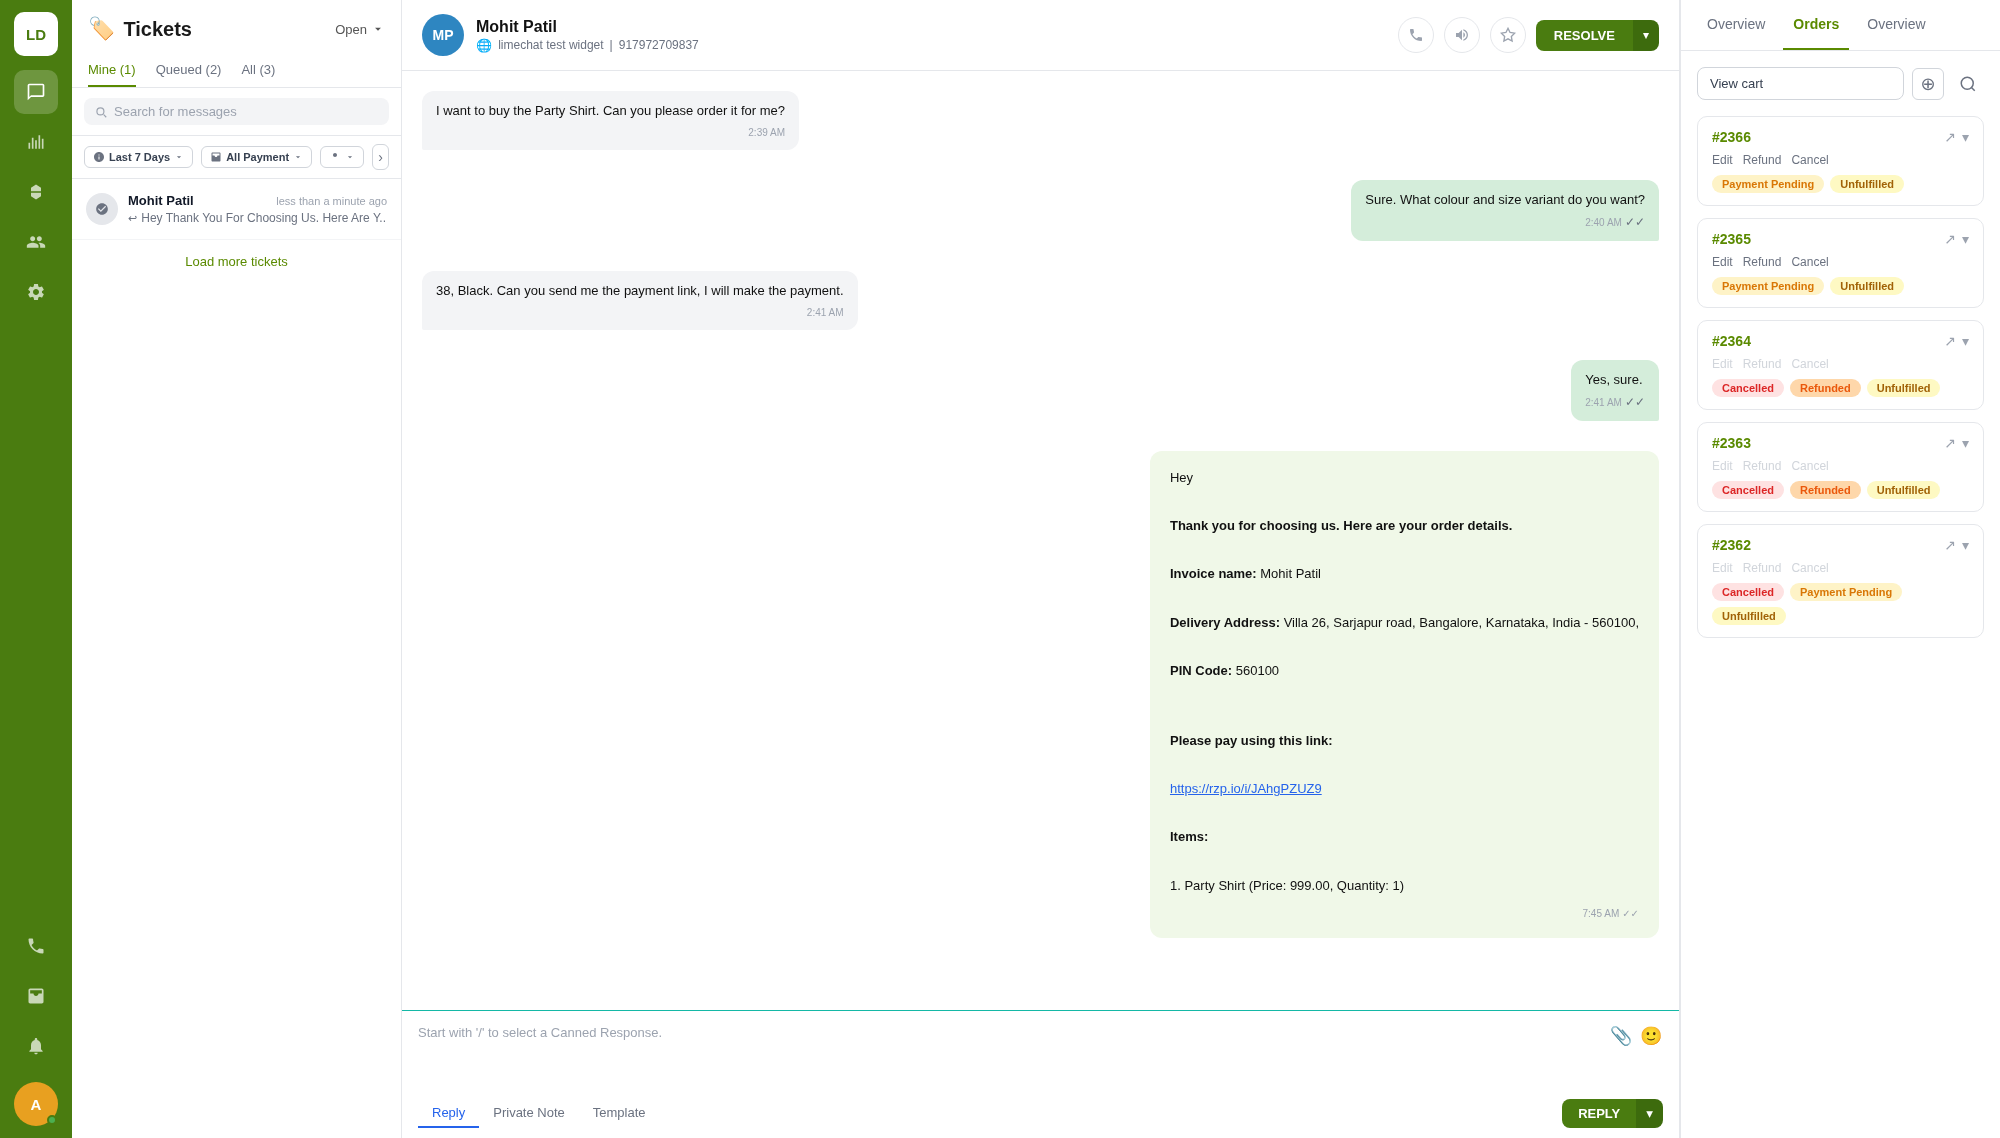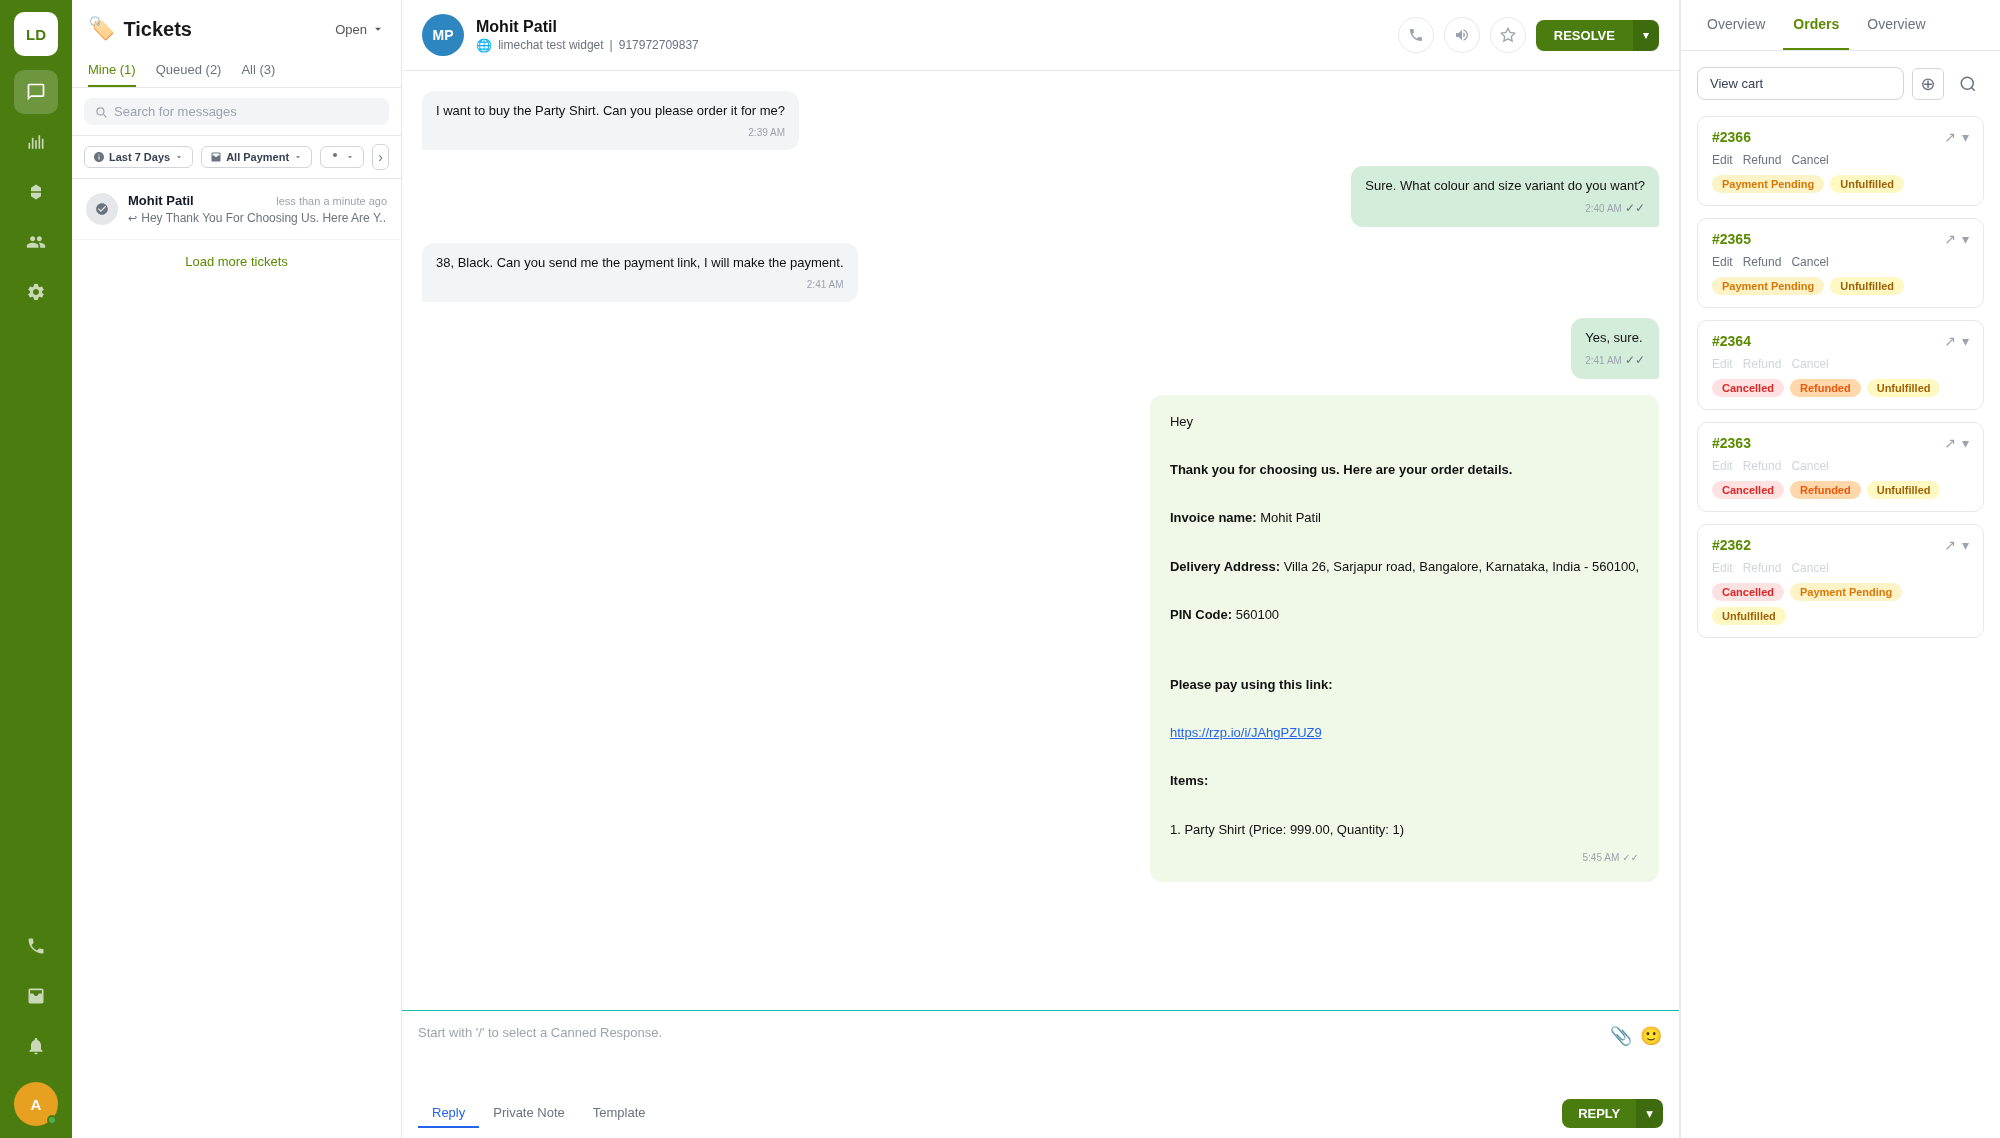--- a/index.html
+++ b/index.html
@@ -202,21 +202,21 @@
     }
     .resolve-caret {
       background: #3d6b0d; color: #fff;
       border: none; cursor: pointer; padding: 8px 10px;
       display: flex; align-items: center; font-size: 12px;
     }
 
     
     .chat-messages {
       flex: 1; overflow-y: auto; padding: 20px 20px;
-      display: flex; flex-direction: column; gap: 16px;
+      display: flex; flex-direction: column; gap: 30px;
       background: #fff;
     }
     .msg-row { display: flex; }
     .msg-row.incoming { justify-content: flex-start; }
     .msg-row.outgoing { justify-content: flex-end; }
     .msg-bubble {
       max-width: 60%; border-radius: 12px;
       padding: 10px 14px; position: relative;
       line-height: 1.5; font-size: 13px;
     }
@@ -573,21 +573,21 @@
         <br>
         <br>
         <p><strong>Please pay using this link:</strong></p>
         <br>
         <p><a class="order-link" href="#">https://rzp.io/i/JAhgPZUZ9</a></p>
         <br>
         <p><strong>Items:</strong></p>
         <br>
         <p>1. Party Shirt (Price: 999.00, Quantity: 1)</p>
         <div class="order-time">
-          <span>5:45 AM</span>
+          <span>7:45 AM</span>
           <span>✓✓</span>
         </div>
       </div>
     </div>
   </div>
 
   <div class="chat-input-area">
     <div class="input-box">
       <span style="color:#9ca3af;font-size:13px">Start with '/' to select a Canned Response.</span>
       <div class="input-actions">

